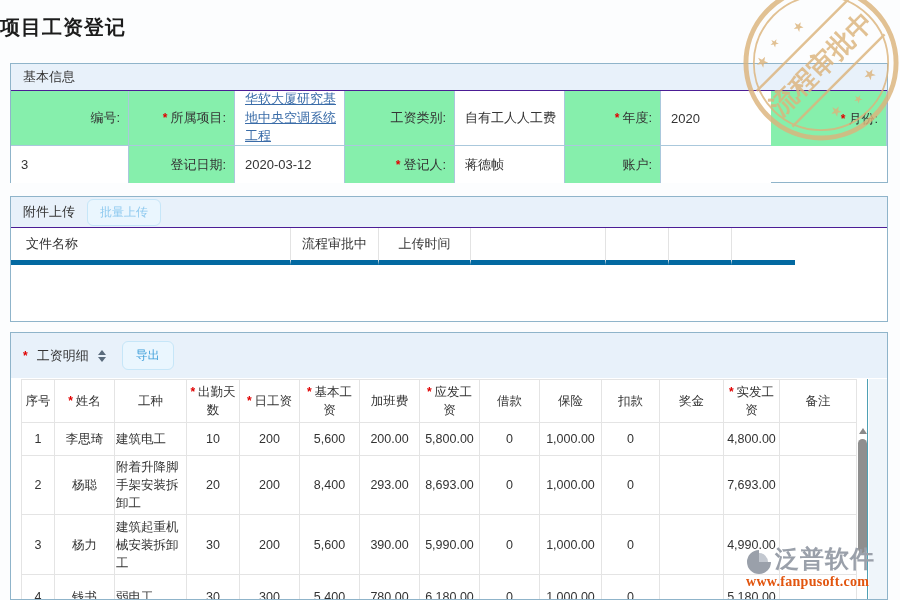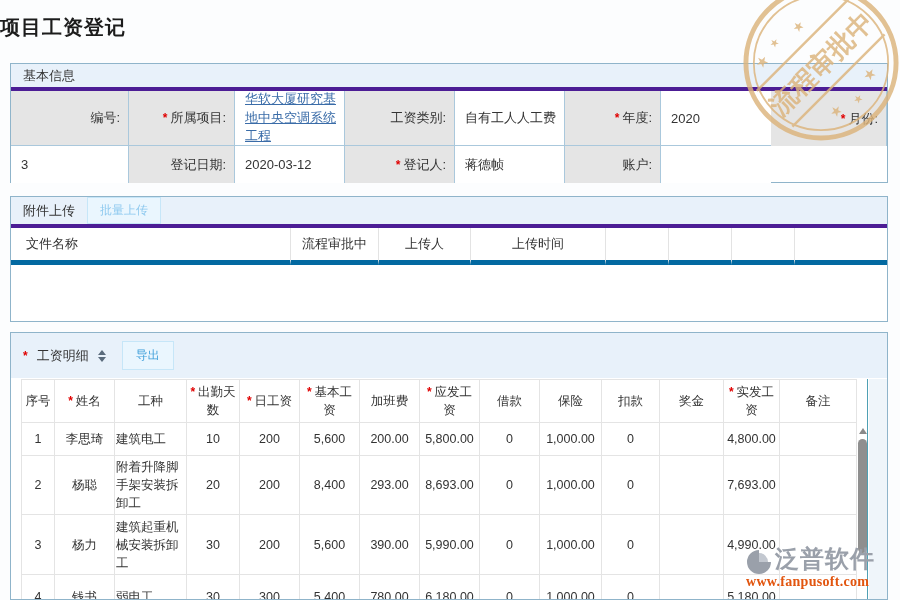--- a/index.html
+++ b/index.html
@@ -17,49 +17,49 @@
   }
   
   .section {
     position:absolute; left:10px; width:878px;
     border:1px solid #8fb4ca; background:#fff;
   }
   #sec-basic  { top:63px;  height:120px; }
   #sec-attach { top:196px; height:126px; }
   #sec-salary { top:332px; height:268px; overflow:hidden; }
   .sec-header {
-    background:#e8f1fa; border-bottom:4px solid #4c1d95;
+    background:#e8f1fa; border-bottom:1px solid #4c1d95;
     display:flex; align-items:center; padding:0 12px;
     font-size:13px; color:#333;
   }
   #sec-basic  .sec-header { height:27px; }
   #sec-attach .sec-header { height:31px; gap:12px; }
   #sec-salary .sec-header { height:45px; gap:6px; border-bottom:none; }
   .btn-light {
-    background:#eaf6fe; border:1px solid #c6e6f8; border-radius:0;
+    background:#eaf6fe; border:1px solid #c6e6f8; border-radius:6px;
     font-size:12px; padding:4px 12px; cursor:pointer;
     font-family:inherit;
   }
   #batch-upload-btn { color:#8ec9ef; }
   #export-btn { color:#3f9fda; margin-left:8px; padding:5px 13px; }
   .req { color:#e00000; margin-right:3px; font-size:12px; font-weight:bold; }
   
   #basic-grid {
     display:grid;
     grid-template-columns:118px 106px 110px 110px 110px 96px 110px auto;
     grid-template-rows:55px 37px;
   }
   .bi-cell {
     display:flex; align-items:center; font-size:13px;
     border-right:1px solid #aac8dc; border-bottom:1px solid #aac8dc;
     overflow:hidden;
   }
   .bi-cell.last-col { border-right:none; }
   .bi-cell.last-row { border-bottom:none; }
-  .bi-label { background:#e5e5e5; justify-content:flex-end; padding-right:8px; }
+  .bi-label { background:#86efac; justify-content:flex-end; padding-right:8px; }
   .bi-value { background:#fff; justify-content:flex-start; padding-left:10px; }
   .link { color:#3a6ca8; text-decoration:underline; cursor:pointer; line-height:1.45; }
   
   #att-header {
     display:grid;
     grid-template-columns:280px 88px 92px 135px 63px 63px 63px auto;
     height:37px;
   }
   .att-cell {
     display:flex; align-items:center; justify-content:center;
@@ -183,21 +183,20 @@
   </div>
 
   <div class="section" id="sec-attach">
     <div class="sec-header">
       <span>附件上传</span>
       <button class="btn-light" id="batch-upload-btn">批量上传</button>
     </div>
     <div id="att-header">
         <div class="att-cell name-col">文件名称</div>
         <div class="att-cell">流程审批中</div>
-        <div class="att-cell">上传人</div>
         <div class="att-cell">上传时间</div>
         <div class="att-cell"></div>
         <div class="att-cell"></div>
         <div class="att-cell"></div>
         <div class="att-cell"></div>
       </div>
   </div>
 
   <div class="section" id="sec-salary">
     <div class="sec-header">

